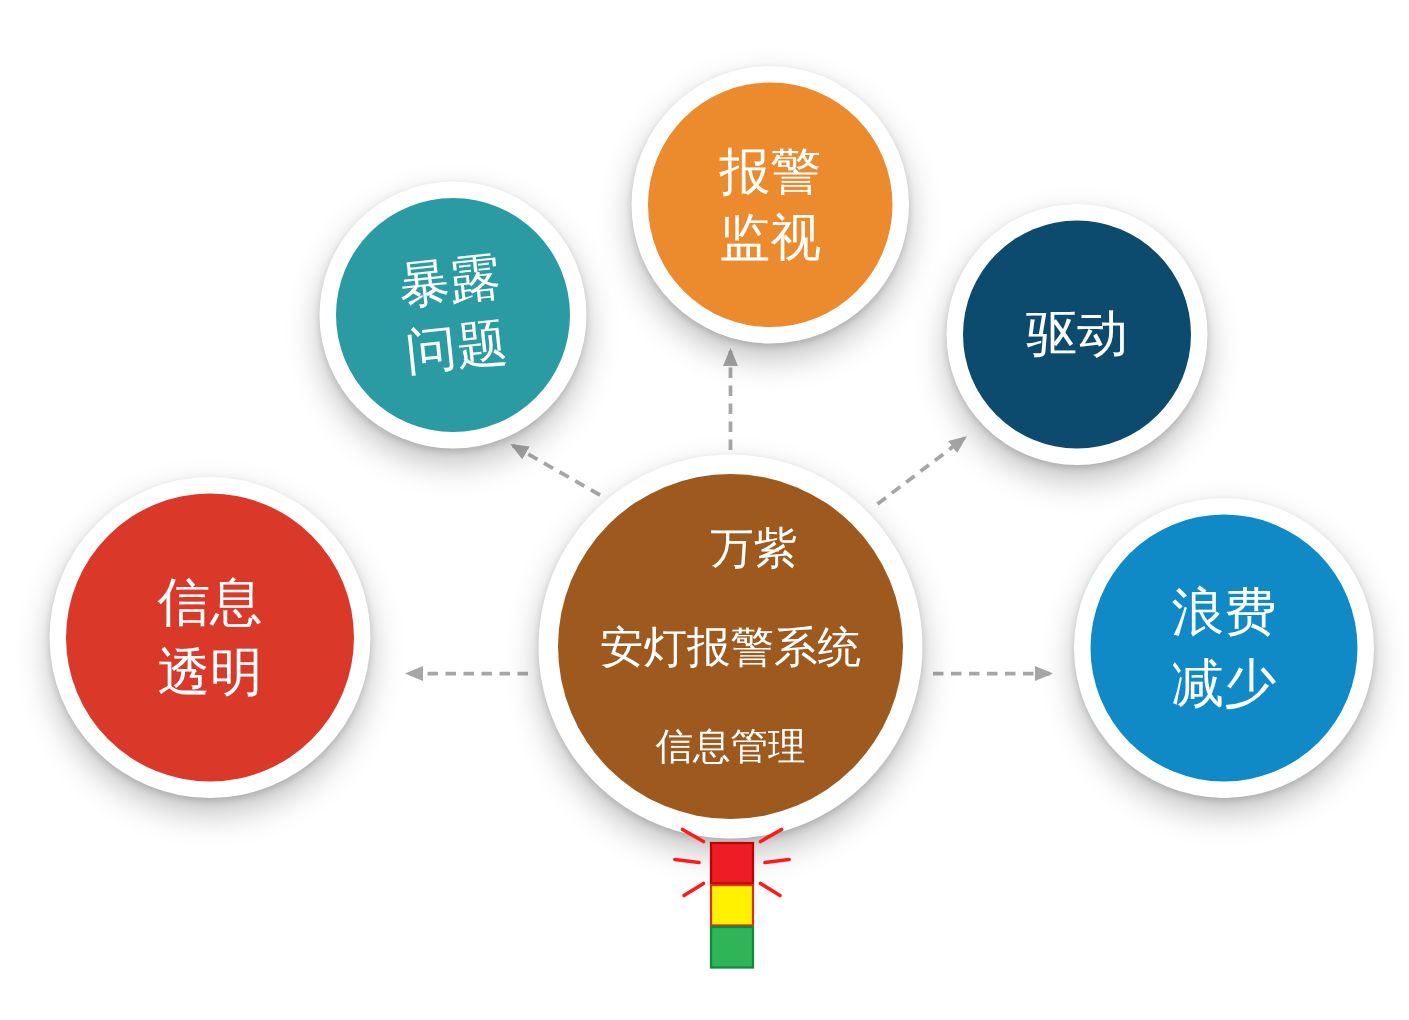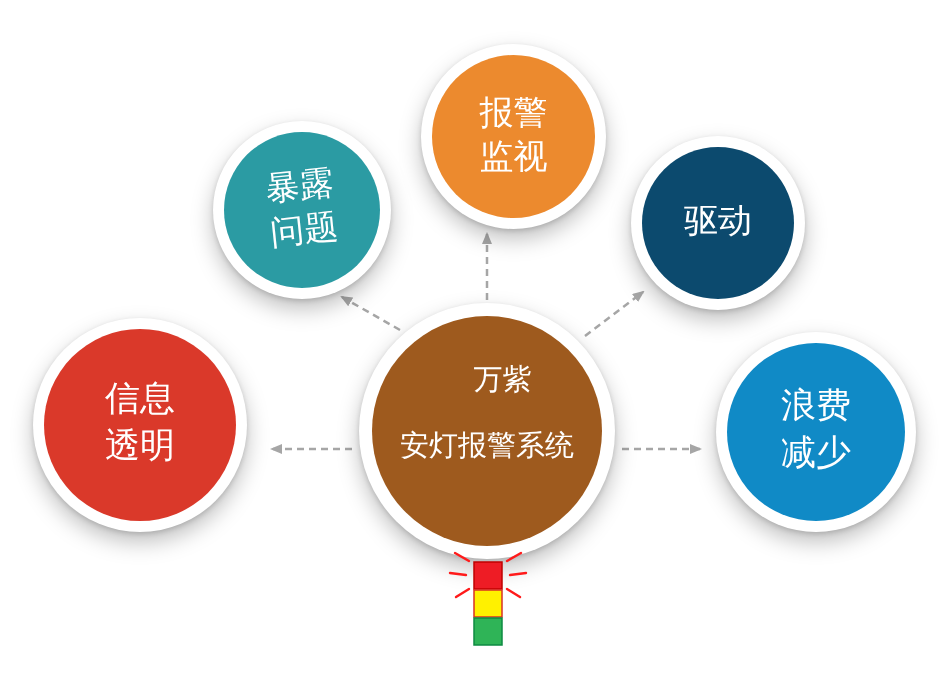--- a/index.html
+++ b/index.html
@@ -31,21 +31,20 @@
   .node-inner {
     position: absolute;
     inset: 11px;
     border-radius: 50%;
     display: flex;
     flex-direction: column;
     align-items: center;
     justify-content: center;
     color: #ffffff;
     text-align: left;
-    font-family: Liberation Mono, monospace;
   }
   
   .node-center        { left: 359px; top: 303px; width: 256px; height: 256px; }
   .node-center .node-inner { inset: 13px; }
   .c-line1 { font-size: 29px; line-height: 36px; margin-bottom: 30px; margin-left: 31px; }
   .c-line2 { font-size: 29px; line-height: 36px; margin-bottom: 32px; }
   .c-line3 { font-size: 25px; line-height: 32px; }
   
   .node-expose  { left: 213px; top: 121px; width: 178px; height: 178px; }
   .node-alarm   { left: 421px; top:  44px; width: 185px; height: 185px; }
@@ -87,20 +86,21 @@
     <line x1="622" y1="449" x2="700" y2="449" stroke-width="2.5" stroke-dasharray="7 5" marker-end="url(#arrowhead)" style="stroke: rgb(166, 166, 166);"></line>
     <line x1="487" y1="300" x2="487" y2="234" stroke-width="2.5" stroke-dasharray="7 5" marker-end="url(#arrowhead)" style="stroke: rgb(166, 166, 166);"></line>
     <line x1="400" y1="330" x2="342" y2="297" stroke-width="2.5" stroke-dasharray="7 5" marker-end="url(#arrowhead)" style="stroke: rgb(166, 166, 166);"></line>
     <line x1="585" y1="336" x2="643" y2="292" stroke-width="2.5" stroke-dasharray="7 5" marker-end="url(#arrowhead)" style="stroke: rgb(166, 166, 166);"></line>
   </svg>
 
   <div class="node node-center">
     <div class="node-inner" style="background-color: rgb(158, 90, 30);">
       <div class="c-line1">万紫</div>
       <div class="c-line2">安灯报警系统</div>
+      <div class="c-line3">信息管理</div>
     </div>
   </div>
 
   <div class="node node-expose">
     <div class="node-inner" style="background-color: rgb(43, 155, 163);">
       <div class="label-block">
         <div class="sat-label">暴露</div>
         <div class="sat-label">问题</div>
       </div>
     </div>

